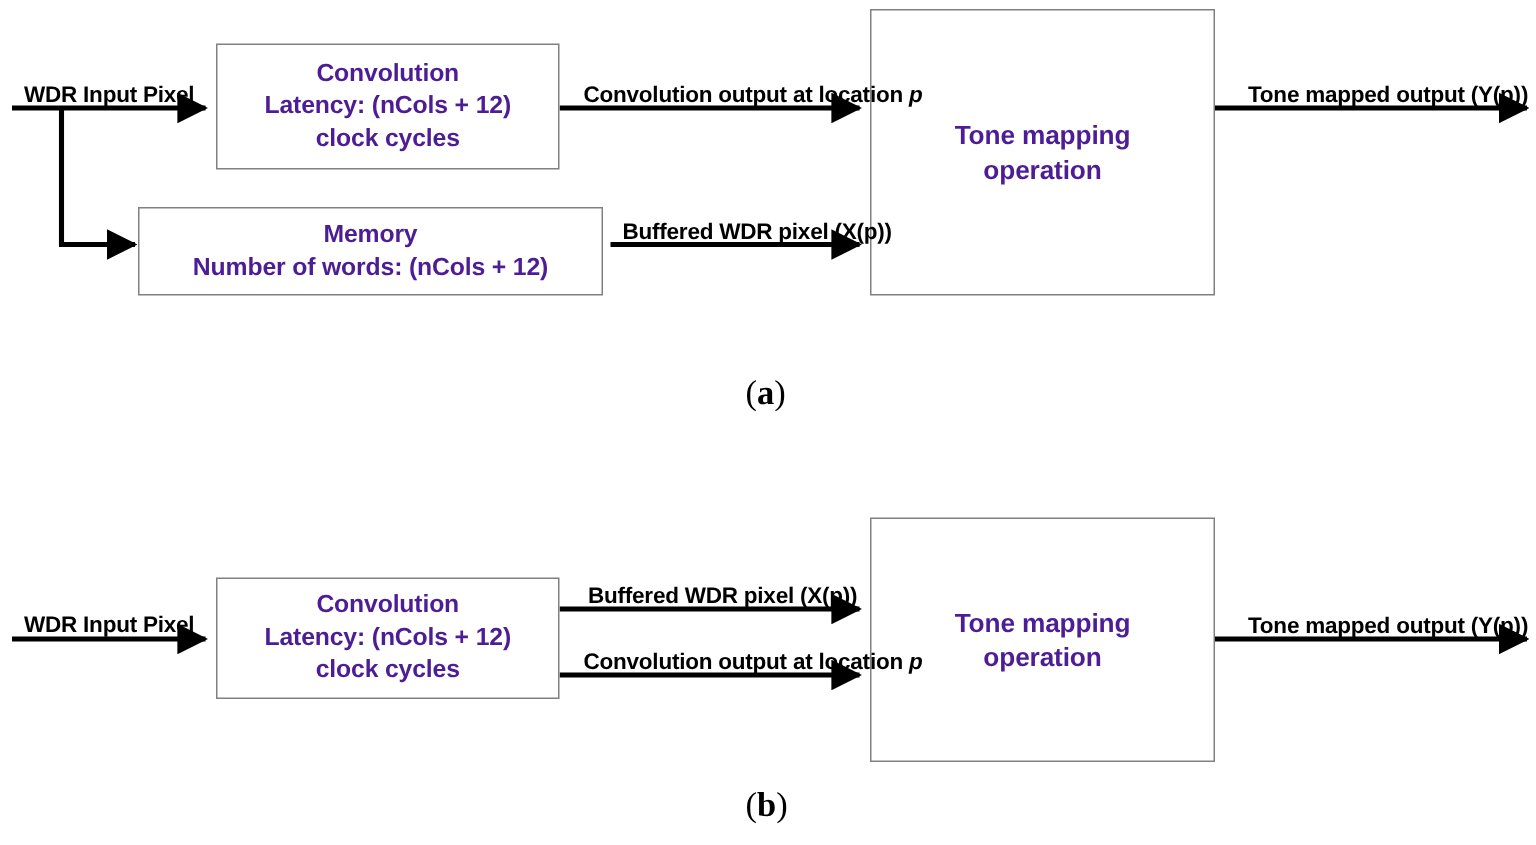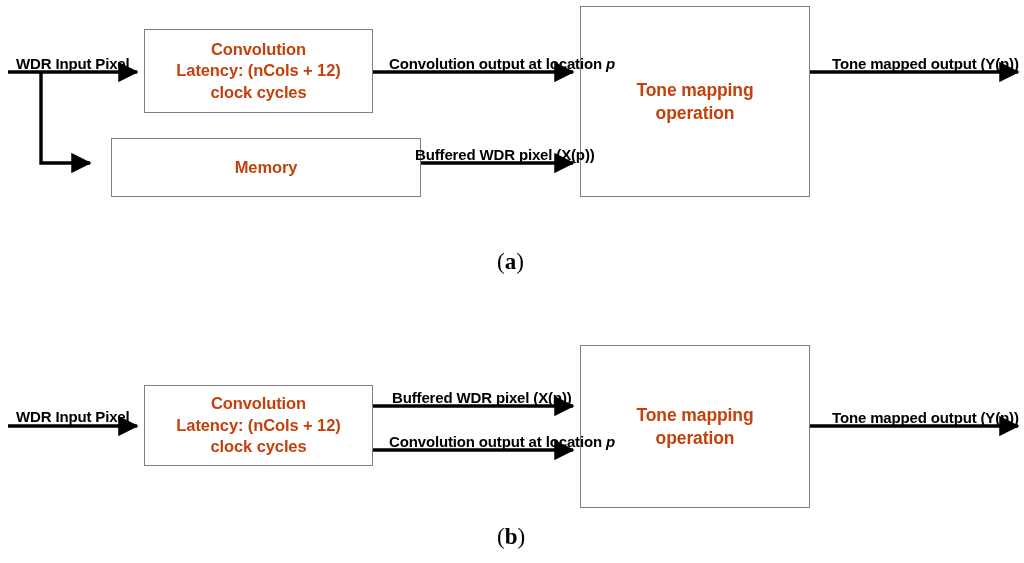--- a/index.html
+++ b/index.html
@@ -25,21 +25,21 @@
     border: 1px solid #808080;
     background: #ffffff;
     box-sizing: border-box;
     display: flex;
     align-items: center;
     justify-content: center;
     text-align: center;
   }
   .node-text {
     font-weight: bold;
-    color: #c2410c;
+    color: #4c1d95;
     line-height: 1.30;
     letter-spacing: -0.1px;
   }
   .edge-label {
     position: absolute;
     font-size: 15px;
     font-weight: bold;
     color: #000000;
     white-space: nowrap;
     letter-spacing: -0.15px;
@@ -85,23 +85,24 @@
 </svg>
 
 <div class="node-box" style="left:144px; top:29px; width:229px; height:84px;">
   <div class="node-text" style="font-size:16.5px;">
     <div>Convolution</div>
     <div>Latency: (nCols + 12)</div>
     <div>clock cycles</div>
   </div>
 </div>
 
-<div class="node-box" style="left:111px; top:138px; width:310px; height:59px;">
+<div class="node-box" style="left:92px; top:138px; width:310px; height:59px;">
   <div class="node-text" style="font-size:16.5px;">
     <div>Memory</div>
+    <div>Number of words: (nCols + 12)</div>
   </div>
 </div>
 
 <div class="node-box" style="left:580px; top:6px; width:230px; height:191px;">
   <div class="node-text" style="font-size:17.5px;">
     <div>Tone mapping</div>
     <div>operation</div>
   </div>
 </div>
 

